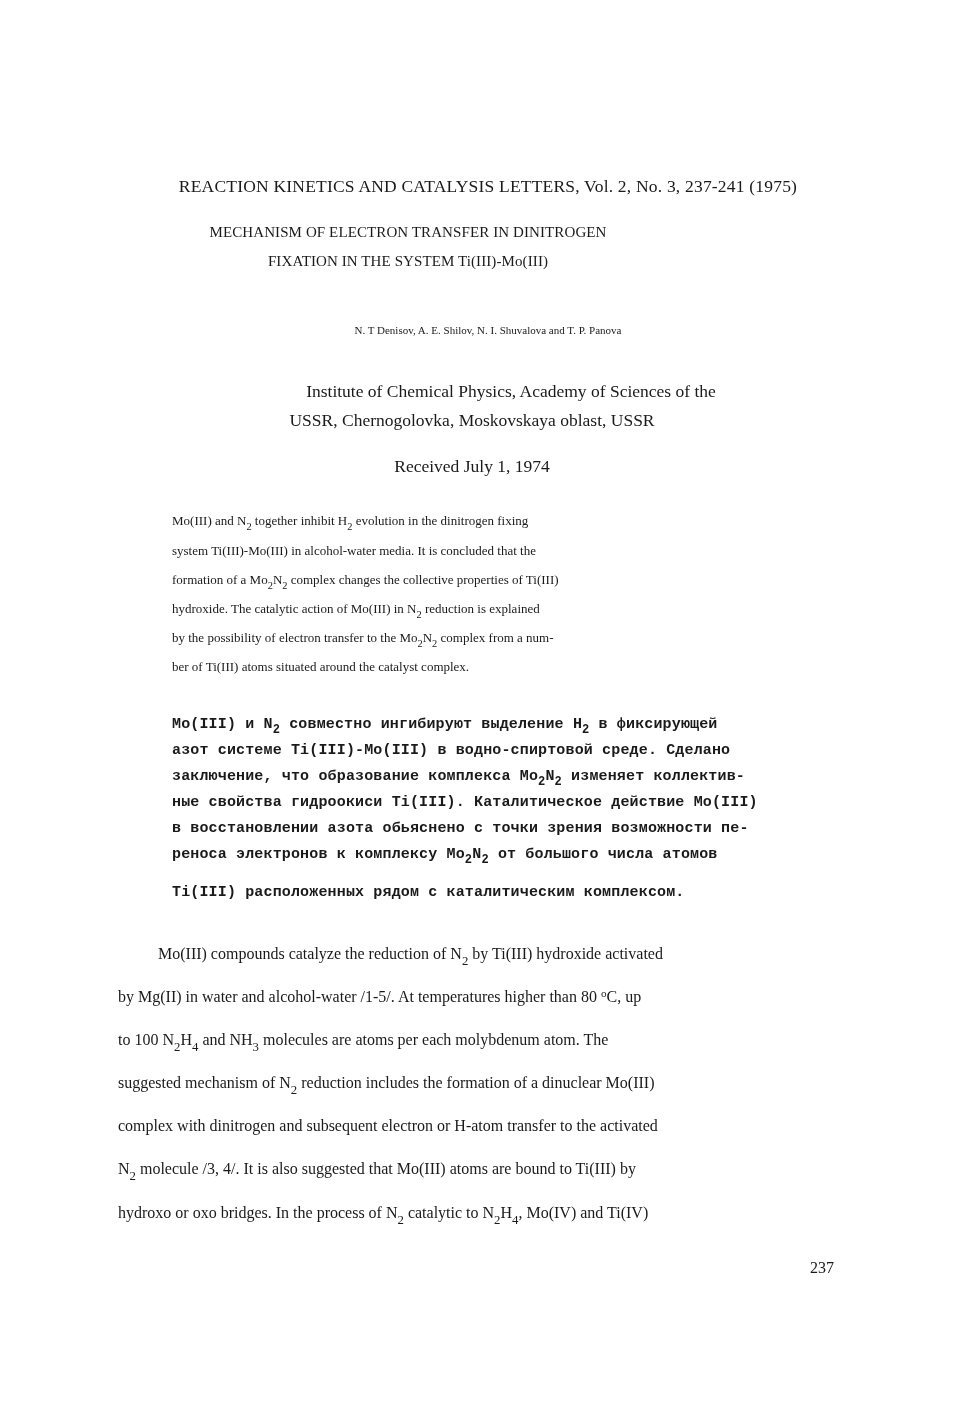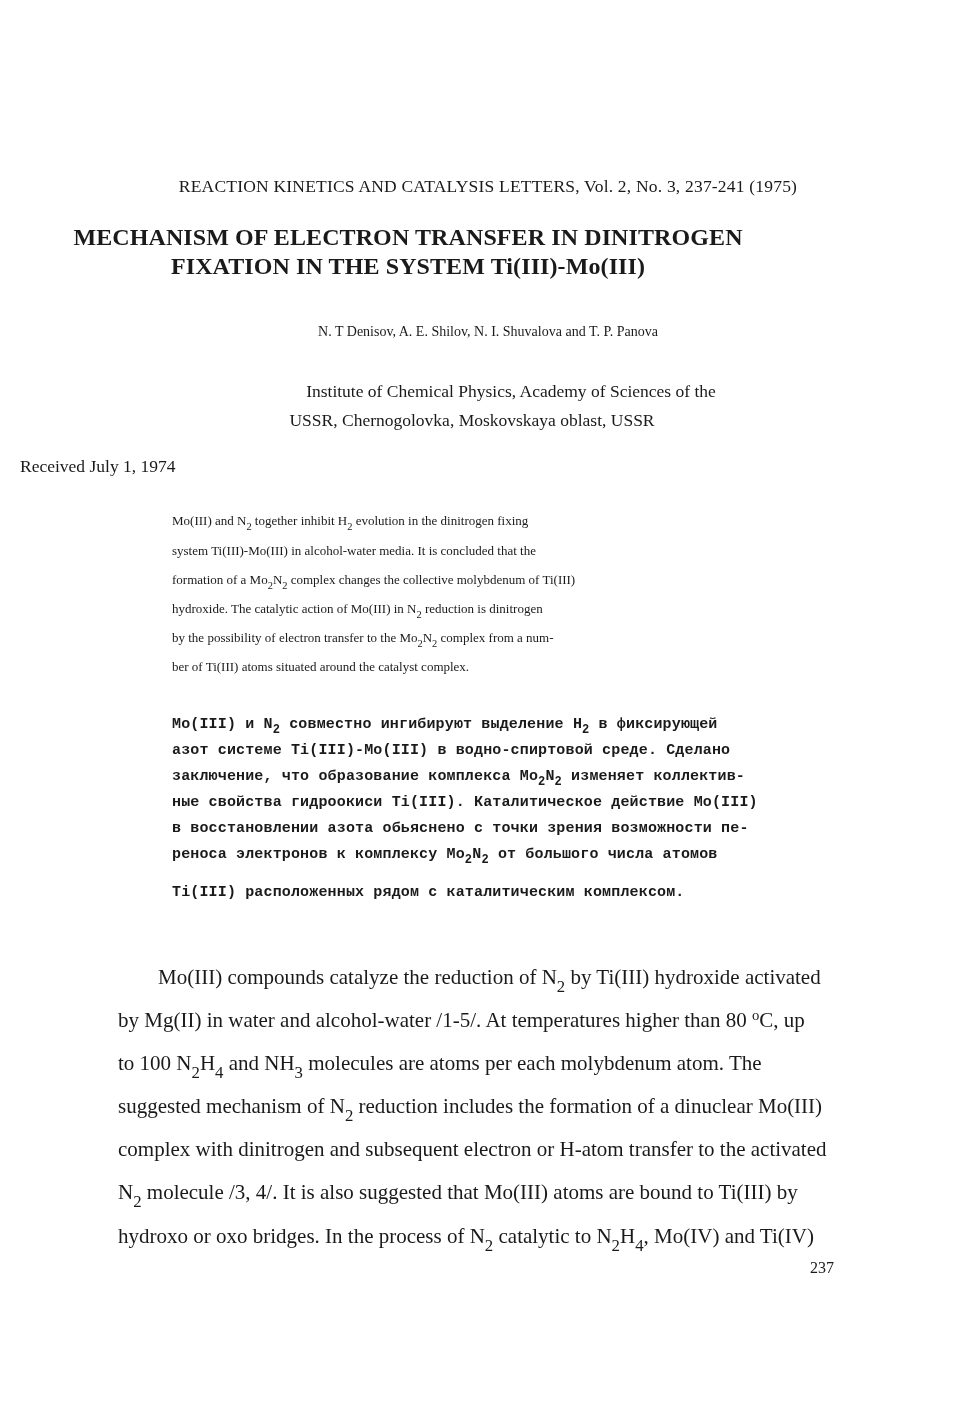--- a/index.html
+++ b/index.html
@@ -1,29 +1,29 @@
 <!DOCTYPE html>
 <html><head>
   <meta charset="utf-8">
   <style>
     html, body { margin: 0; padding: 0; background: #ffffff; }
     body { width: 976px; height: 1411px; position: relative; overflow: hidden; color: #1a1a1a; font-family: "Liberation Serif", "DejaVu Serif", serif; }
     .abs { position: absolute; white-space: nowrap; }
     .journal { top: 176px; left: 0; width: 976px; text-align: center; font-size: 17.5px; letter-spacing: 0.2px; }
-    .title { left: 0; width: 816px; text-align: center; font-size: 24px; letter-spacing: 0.1px; font-weight: bold; }
+    .title { left: 0; width: 816px; text-align: center; font-size: 15px; letter-spacing: 0.1px; }
     .title.l1 { top: 224px; }
     .title.l2 { top: 253px; }
-    .authors { top: 324px; left: 0; width: 976px; text-align: center; font-size: 14px; }
+    .authors { top: 324px; left: 0; width: 976px; text-align: center; font-size: 11px; }
     .affil { left: 0; width: 944px; text-align: center; font-size: 17.5px; }
     .affil.l1 { top: 381px; margin-left: 39px; }
     .affil.l2 { top: 410px; }
-    .received { top: 456px; left: 0; width: 944px; text-align: left; font-size: 17.5px; padding-left: 20px; }
+    .received { top: 456px; left: 0; width: 944px; text-align: center; font-size: 17.5px; }
     .abstract-en { left: 172px; font-size: 13px; }
     .abstract-ru { left: 172px; font-family: "Liberation Mono", "DejaVu Sans Mono", monospace; font-weight: bold; font-size: 15px; letter-spacing: 0.15px; }
-    .body-line { left: 118px; font-size: 21px; margin-top: 20px; }
+    .body-line { left: 118px; font-size: 16px; }
     .page-num { top: 1259px; left: 810px; font-size: 16px; }
     sub { font-size: 0.8em; vertical-align: -0.45em; line-height: 0; }
     sup { font-size: 0.7em; vertical-align: 0.45em; line-height: 0; }
   </style>
 </head>
 <body>
 
 <div class="abs journal">REACTION KINETICS AND CATALYSIS LETTERS, Vol. 2, No. 3, 237-241 (1975)</div>
 
 <div class="abs title l1">MECHANISM OF ELECTRON TRANSFER IN DINITROGEN</div>
@@ -32,22 +32,22 @@
 <div class="abs authors">N. T  Denisov, A. E. Shilov, N. I. Shuvalova and T. P. Panova</div>
 
 <div class="abs affil l1">Institute of Chemical Physics, Academy of Sciences of the</div>
 <div class="abs affil l2">USSR, Chernogolovka, Moskovskaya oblast, USSR</div>
 
 <div class="abs received">Received July 1, 1974</div>
 
 <div>
   <div class="abs abstract-en" style="top:513px"><span>Mo(III) and N</span><sub>2</sub><span> together inhibit H</span><sub>2</sub><span> evolution in the dinitrogen fixing</span></div>
   <div class="abs abstract-en" style="top:543px"><span>system Ti(III)-Mo(III) in alcohol-water media.  It is concluded that the</span></div>
-  <div class="abs abstract-en" style="top:572px"><span>formation of a Mo</span><sub>2</sub><span>N</span><sub>2</sub><span>  complex changes the collective molybdenum of Ti(III)</span></div>
-  <div class="abs abstract-en" style="top:601px"><span>hydroxide.  The catalytic action of Mo(III) in N</span><sub>2</sub><span> reduction is dinitrogen</span></div>
+  <div class="abs abstract-en" style="top:572px"><span>formation of a Mo</span><sub>2</sub><span>N</span><sub>2</sub><span>  complex changes the collective properties of Ti(III)</span></div>
+  <div class="abs abstract-en" style="top:601px"><span>hydroxide.  The catalytic action of Mo(III) in N</span><sub>2</sub><span> reduction is explained</span></div>
   <div class="abs abstract-en" style="top:630px"><span>by the possibility of electron transfer to the Mo</span><sub>2</sub><span>N</span><sub>2</sub><span> complex from a num-</span></div>
   <div class="abs abstract-en" style="top:659px"><span>ber of Ti(III) atoms situated around the catalyst complex.</span></div>
 </div>
 
 <div>
   <div class="abs abstract-ru" style="top:716px"><span>Mo(III) и N</span><sub>2</sub><span> совместно ингибируют выделение H</span><sub>2</sub><span> в фиксирующей</span></div>
   <div class="abs abstract-ru" style="top:742px"><span>азот системе Ti(III)-Mo(III) в водно-спиртовой среде. Сделано</span></div>
   <div class="abs abstract-ru" style="top:768px"><span>заключение, что образование комплекса Mo</span><sub>2</sub><span>N</span><sub>2</sub><span> изменяет коллектив-</span></div>
   <div class="abs abstract-ru" style="top:794px"><span>ные свойства гидроокиси Ti(III). Каталитическое действие Mo(III)</span></div>
   <div class="abs abstract-ru" style="top:820px"><span>в восстановлении азота обьяснено с точки зрения возможности пе-</span></div>

